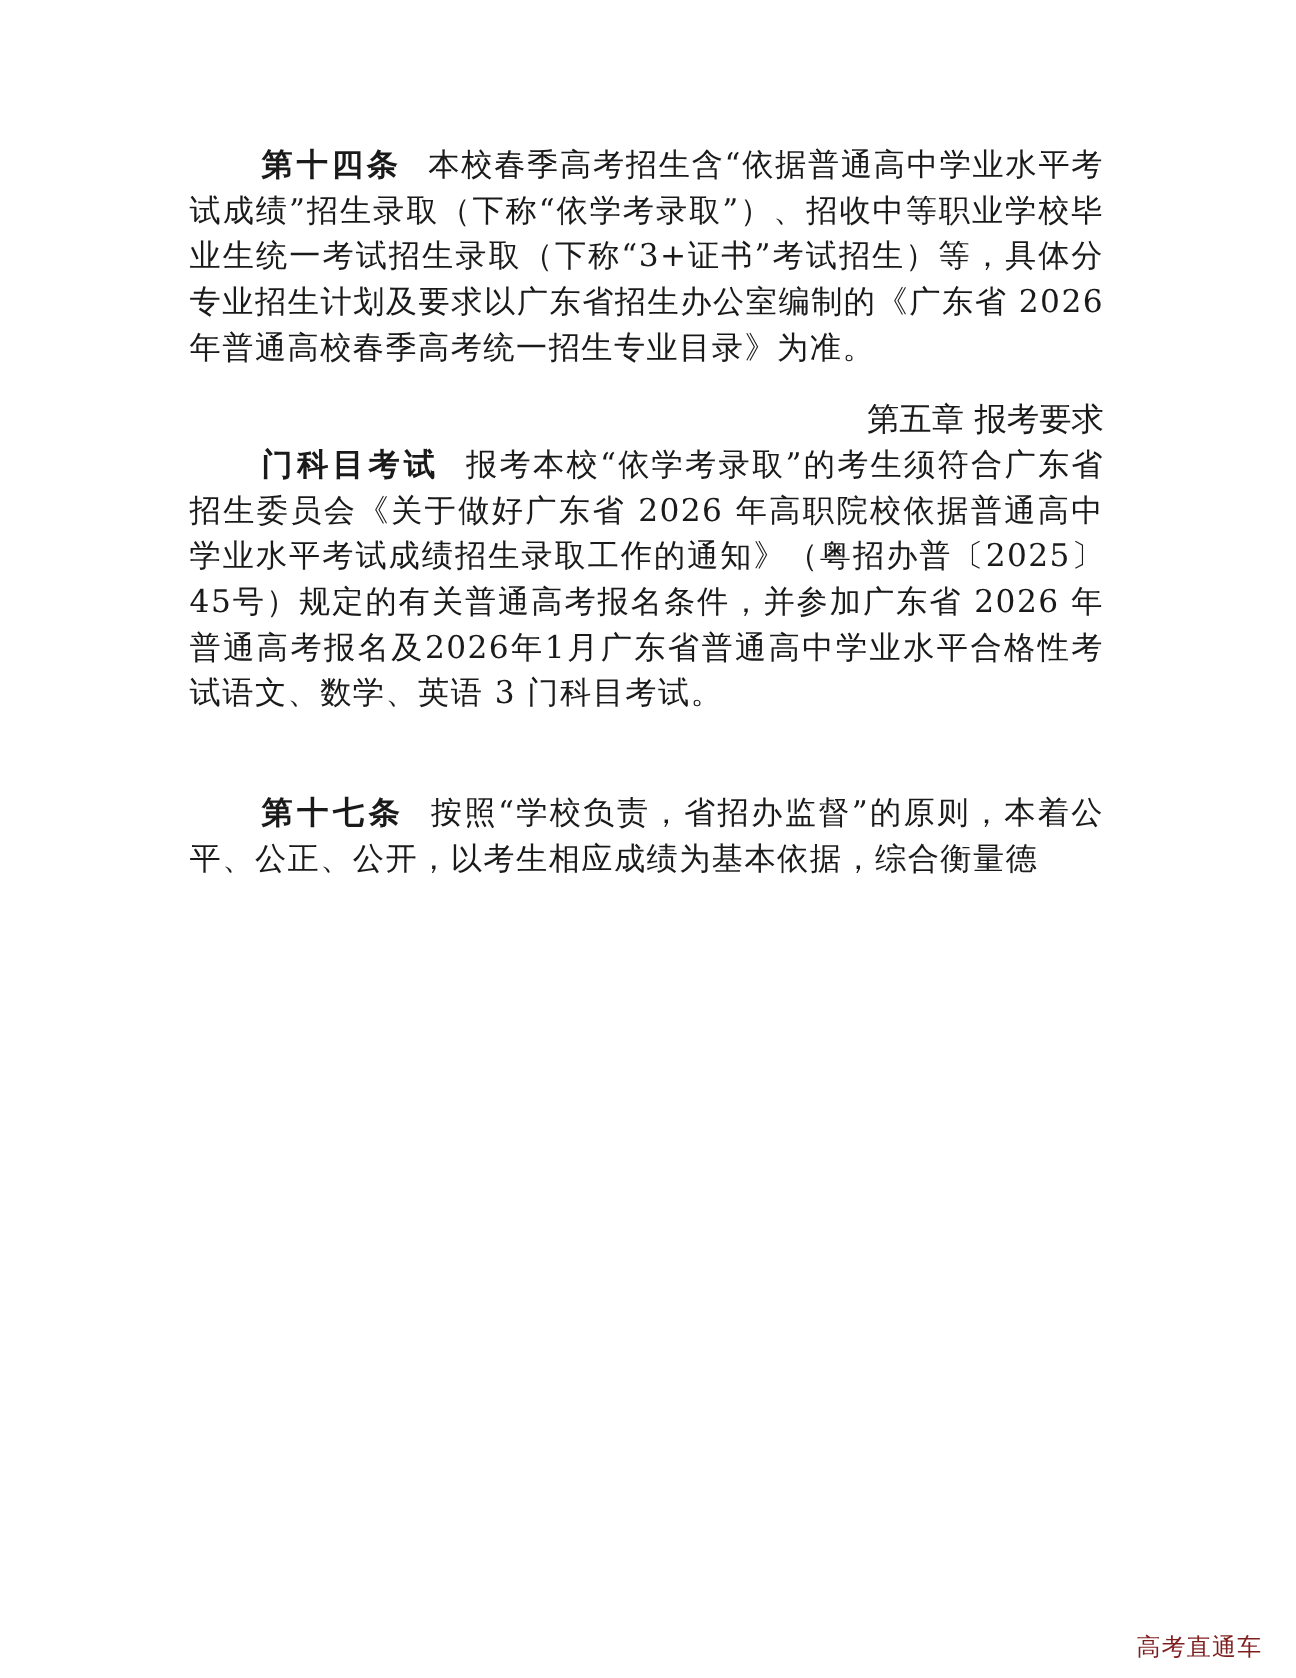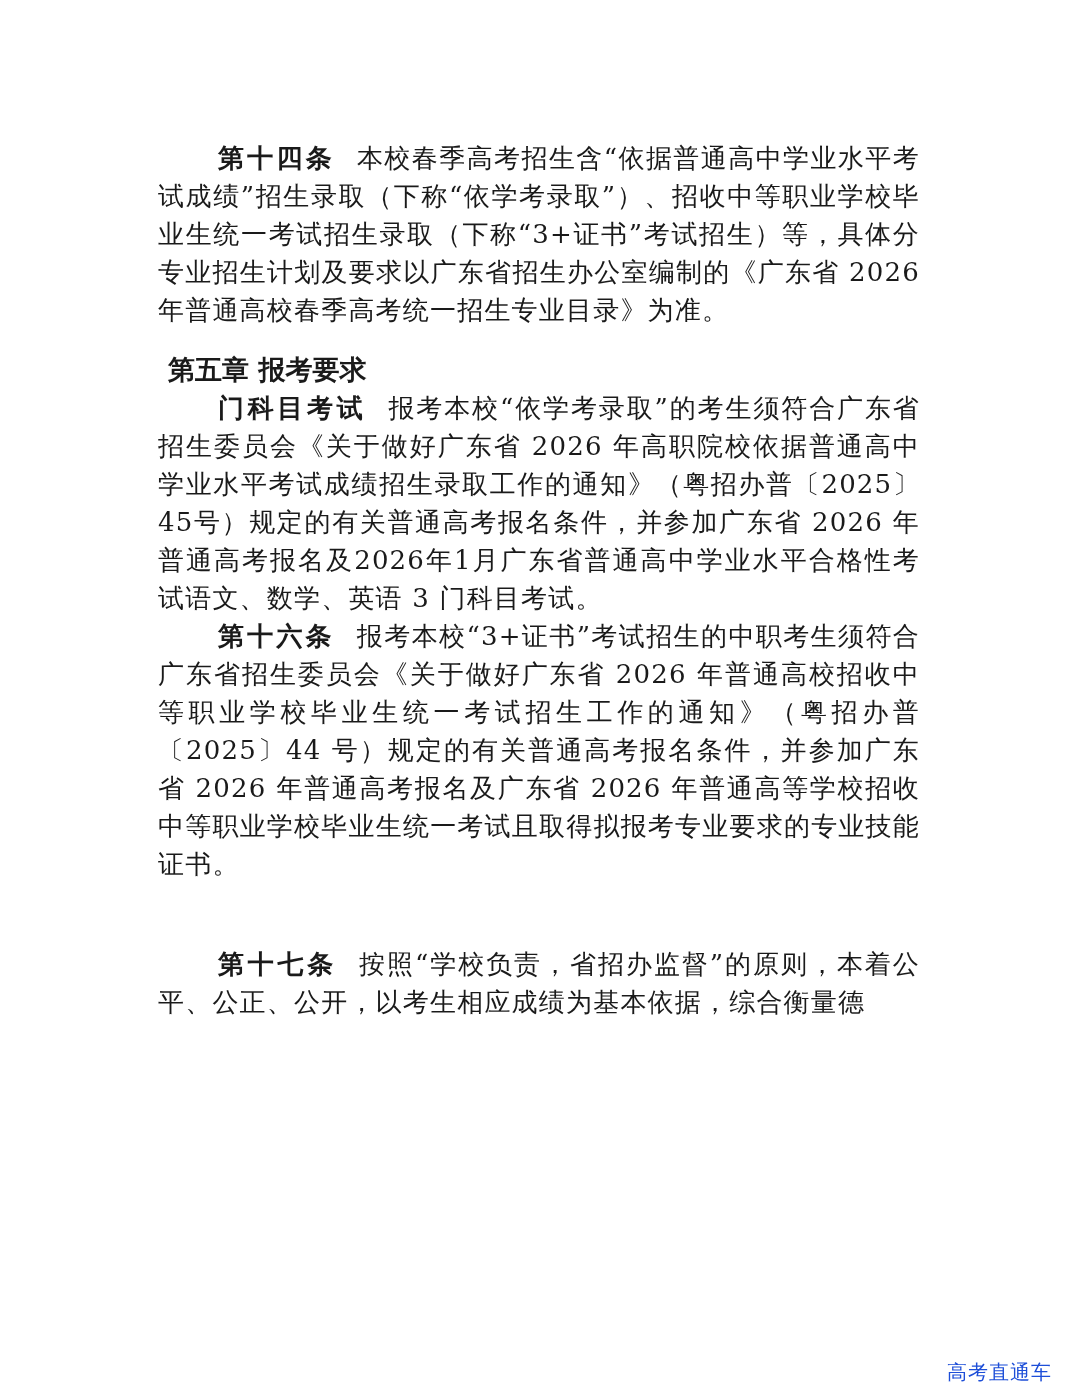--- a/index.html
+++ b/index.html
@@ -1,50 +1,47 @@
 <!DOCTYPE html>
 <html><head>
 <meta charset="utf-8">
 <style>
   html, body { margin: 0; padding: 0; }
   body {
     width: 1080px; height: 1398px; background: #ffffff; position: relative; overflow: hidden;
     font-family: "DejaVu Serif", "Liberation Serif", serif; color: #1a1a1a;
   }
-  .page { position: absolute; left: 158px; top: 139px; width: 762px; }
+  .page { position: absolute; left: 158px; top: 119px; width: 762px; }
   .para {
     font-size: 26px; line-height: 38px; margin: 0; text-align: justify;
     text-align-last: left; letter-spacing: 1.2px; text-indent: 60px;
   }
   .para .art { font-family: "DejaVu Sans", "Liberation Sans", sans-serif; font-weight: bold; letter-spacing: 3px; margin-right: 22px; }
   .chapter {
-    font-family: "DejaVu Sans", "Liberation Sans", sans-serif; font-weight: bold;
-    font-size: 27px; line-height: 38px; text-align: left; margin: 0; padding-left: 10px;
+    font-family: "DejaVu Sans", "Liberation Sans", sans-serif; font-weight: normal;
+    font-size: 27px; line-height: 38px; text-align: right; margin: 0; padding-left: 10px;
   }
   .gap1 { height: 22px; }
   .gap2 { height: 62px; }
   .watermark {
     position: absolute; right: 28px; bottom: 12px; font-family: "DejaVu Sans", "Liberation Sans", sans-serif;
-    font-size: 20px; color: #1d4ed8; letter-spacing: 1px;
+    font-size: 20px; color: #7f1d1d; letter-spacing: 1px;
   }
 </style>
 </head>
 <body>
 
 <div class="page">
   <p class="para">
     <span class="art">第十四条</span><span>本校春季高考招生含“依据普通高中学业水平考试成绩”招生录取（下称“依学考录取”）、招收中等职业学校毕业生统一考试招生录取（下称“3+证书”考试招生）等，具体分专业招生计划及要求以广东省招生办公室编制的《广东省 2026 年普通高校春季高考统一招生专业目录》为准。</span>
   </p>
   <div class="gap1"></div>
   <p class="chapter">第五章  报考要求</p>
   <p class="para">
     <span class="art">门科目考试</span><span>报考本校“依学考录取”的考生须符合广东省招生委员会《关于做好广东省 2026 年高职院校依据普通高中学业水平考试成绩招生录取工作的通知》（粤招办普〔2025〕45号）规定的有关普通高考报名条件，并参加广东省 2026 年普通高考报名及2026年1月广东省普通高中学业水平合格性考试语文、数学、英语 3 门科目考试。</span>
   </p>
-  <p class="para">
-    <span class="art">第十六条</span><span>报考本校“3+证书”考试招生的中职考生须符合广东省招生委员会《关于做好广东省 2026 年普通高校招收中等职业学校毕业生统一考试招生工作的通知》（粤招办普〔2025〕44 号）规定的有关普通高考报名条件，并参加广东省 2026 年普通高考报名及广东省 2026 年普通高等学校招收中等职业学校毕业生统一考试且取得拟报考专业要求的专业技能证书。</span>
-  </p>
   <div class="gap2"></div>
   <p class="para">
     <span class="art">第十七条</span><span>按照“学校负责，省招办监督”的原则，本着公平、公正、公开，以考生相应成绩为基本依据，综合衡量德</span>
   </p>
 </div>
 
 <div class="watermark">高考直通车</div>
 
 </body></html>

